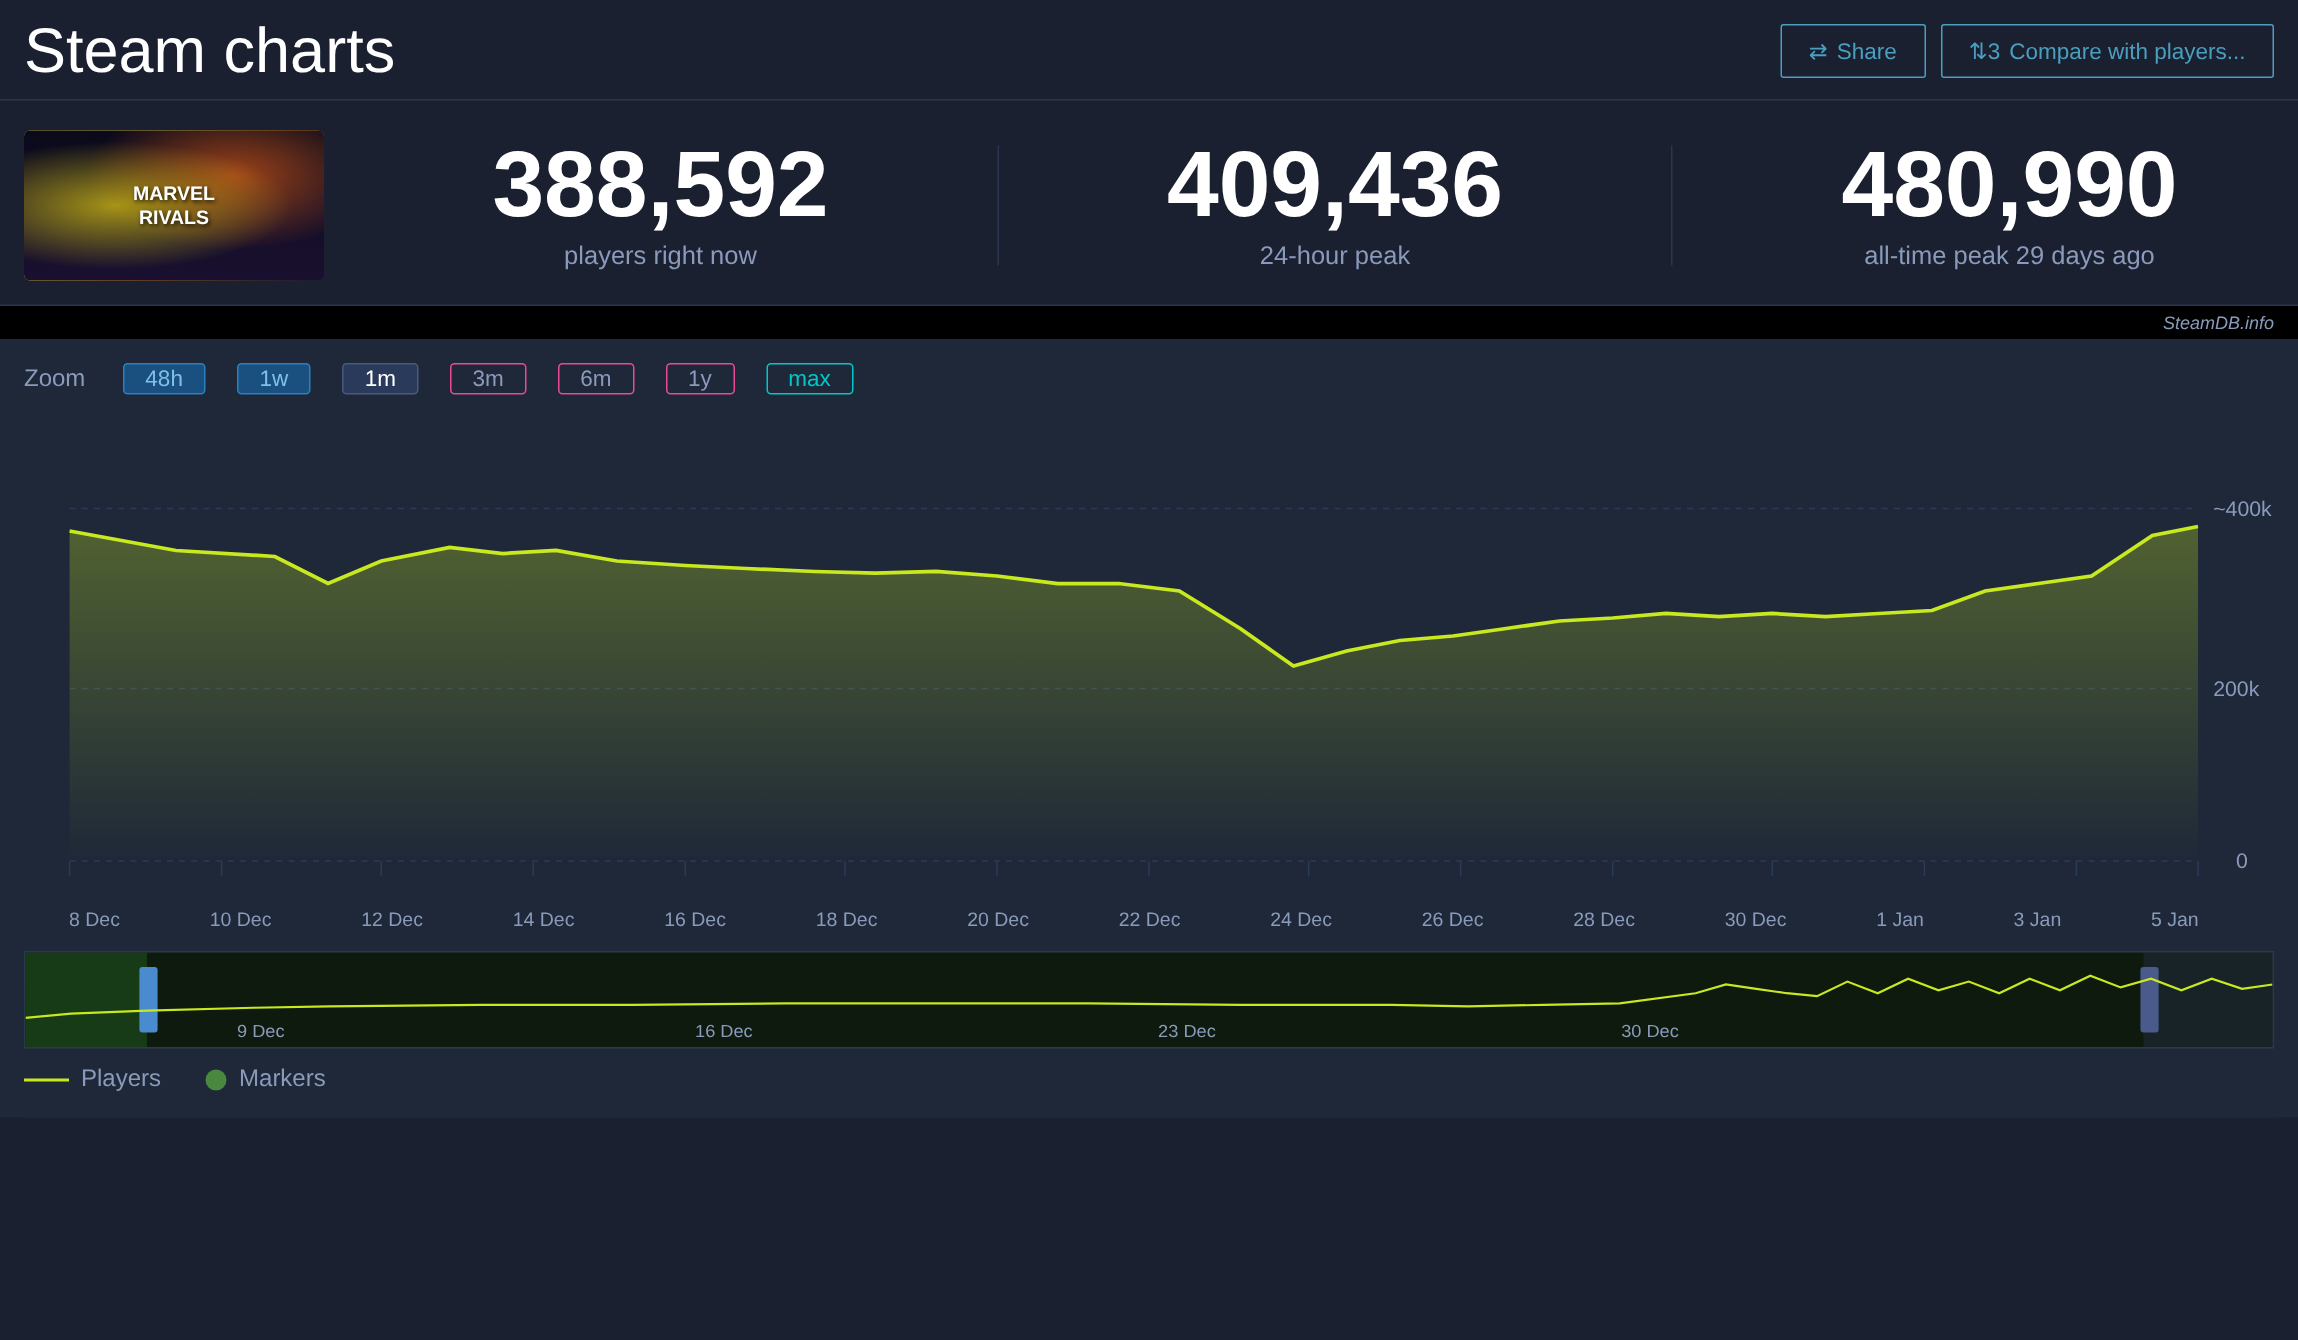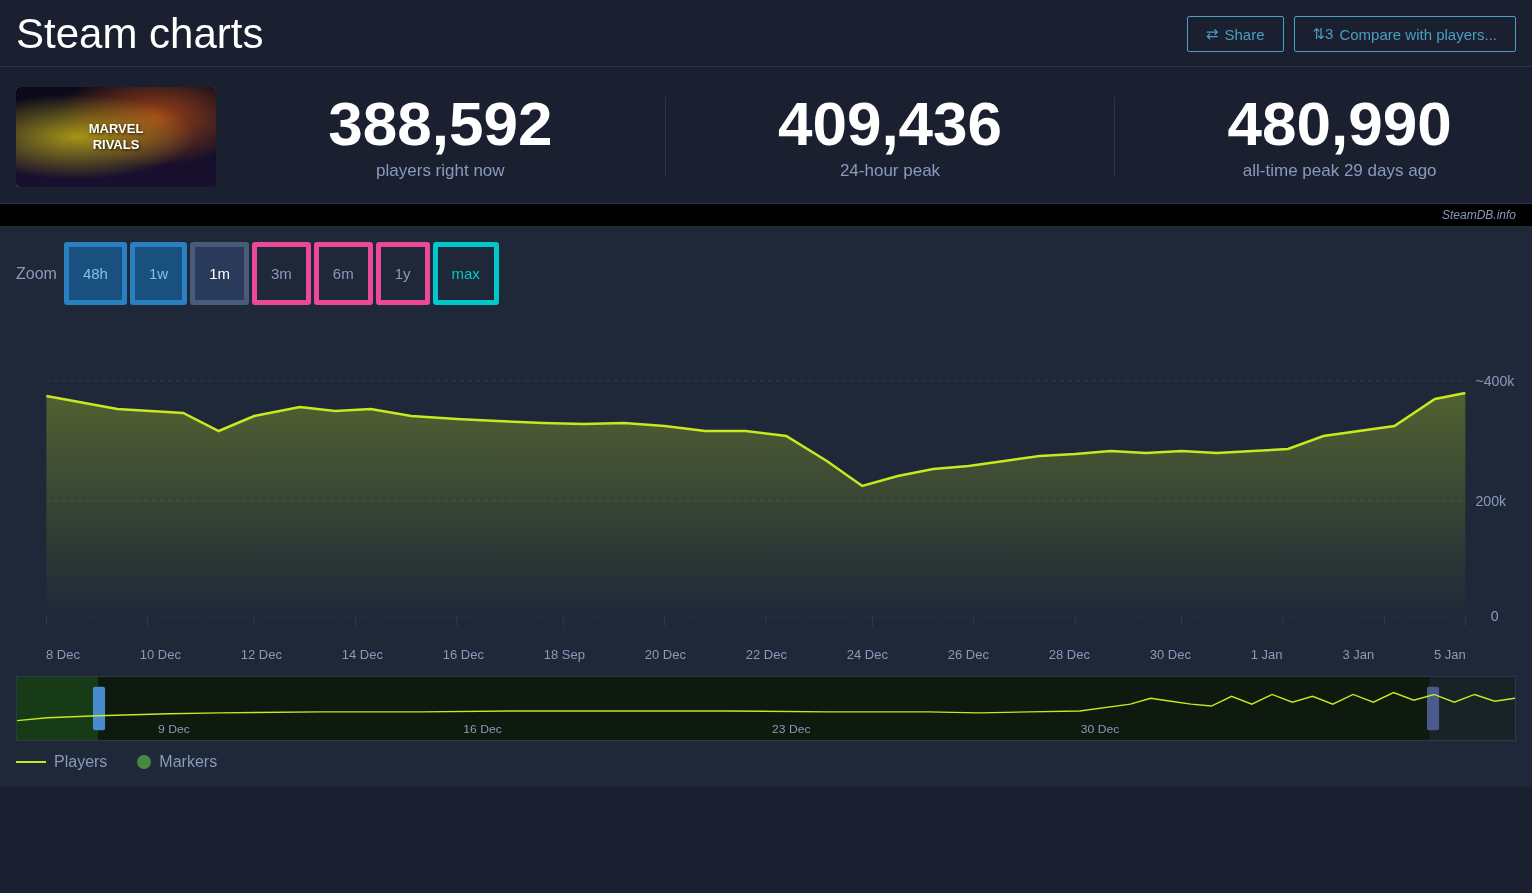--- a/index.html
+++ b/index.html
@@ -129,35 +129,35 @@
 
     .chart-section {
       padding: 16px 16px 0 16px;
       background: #1e2838;
       margin: 0;
     }
 
     .zoom-controls {
       display: flex;
       align-items: center;
-      gap: 3px;
+      gap: 21px;
       margin-bottom: 16px;
     }
 
     .zoom-label {
       font-size: 16px;
       color: #8a9abb;
       margin-right: 4px;
     }
 
     .zoom-btn {
       background: transparent;
-      border: 5px solid #ec4899;
+      border: 1px solid #ec4899;
       color: #8a9abb;
-      padding: 18px 14px;
+      padding: 1px 14px;
       cursor: pointer;
       font-size: 15px;
       border-radius: 3px;
     }
 
     .zoom-btn.active-blue {
       background: #1a5080;
       border-color: #2a80c0;
       color: #80c0e8;
     }
@@ -419,21 +419,21 @@
       <line x1="1430" y1="295" x2="1430" y2="305" stroke="#2a3a5a" stroke-width="1"></line>
     </svg>
   </div>
 
   <div class="x-axis-labels">
     <span>8 Dec</span>
     <span>10 Dec</span>
     <span>12 Dec</span>
     <span>14 Dec</span>
     <span>16 Dec</span>
-    <span>18 Sep</span>
+    <span>18 Dec</span>
     <span>20 Dec</span>
     <span>22 Dec</span>
     <span>24 Dec</span>
     <span>26 Dec</span>
     <span>28 Dec</span>
     <span>30 Dec</span>
     <span>1 Jan</span>
     <span>3 Jan</span>
     <span>5 Jan</span>
   </div>

